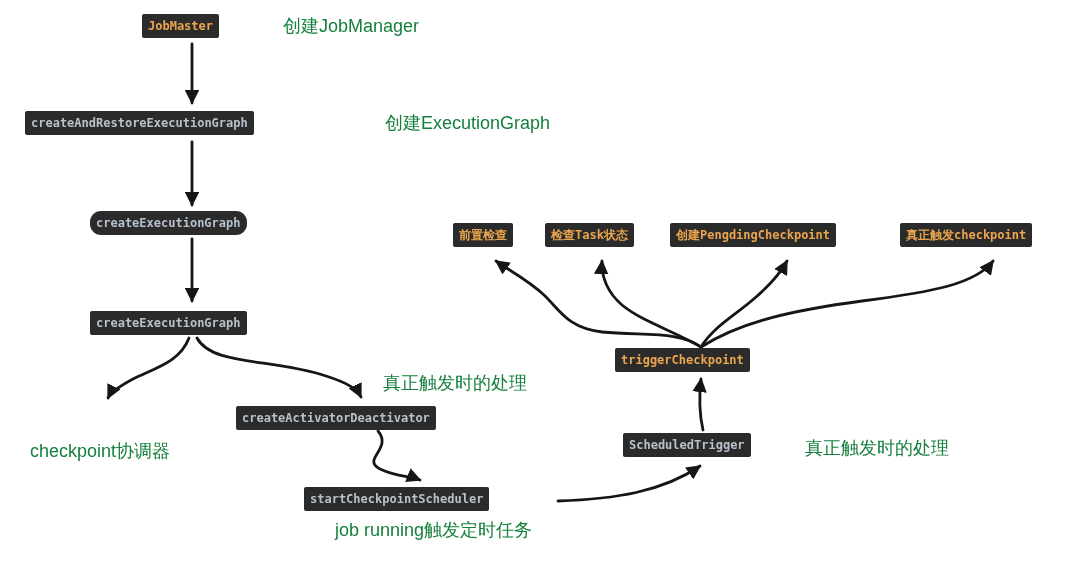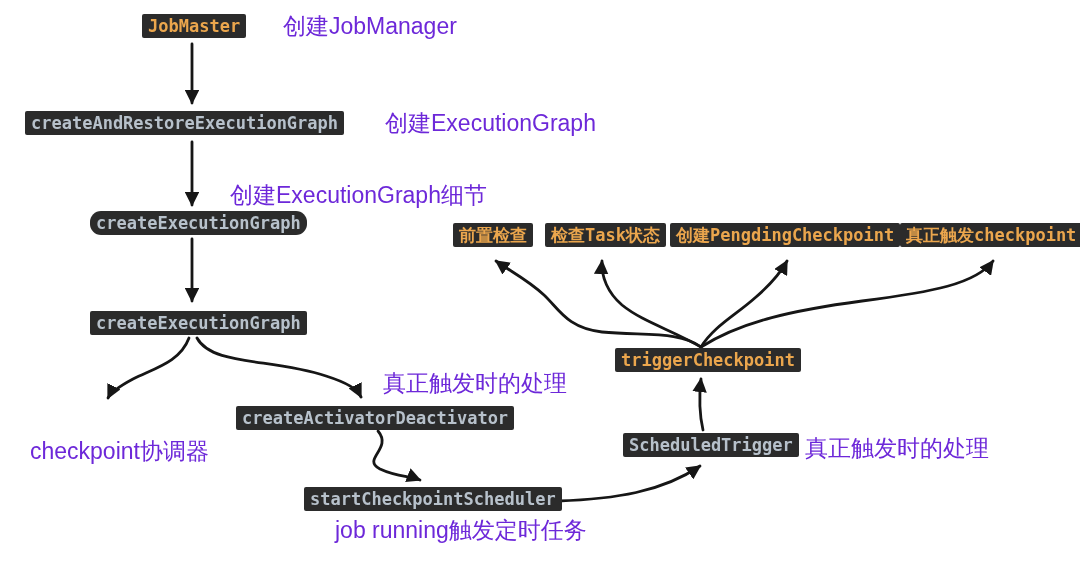--- a/index.html
+++ b/index.html
@@ -16,31 +16,31 @@
     left: 0; top: 0;
     width: 1080px; height: 562px;
     pointer-events: none;
   }
   .node {
     position: absolute;
     background: #2b2b2b;
     color: #b7c1cb;
     font-family: "DejaVu Sans Mono", "Liberation Mono", monospace;
     font-weight: bold;
-    font-size: 17px;
+    font-size: 12px;
     line-height: 20px;
     padding: 2px 6px;
     border-radius: 2px;
     white-space: nowrap;
   }
   .node.hl { color: #eba64d; }
   .ann {
     position: absolute;
-    color: #6d28d9;
-    font-size: 23px;
+    color: #15803d;
+    font-size: 18px;
     line-height: 22px;
     white-space: nowrap;
   }
   
   .n-job-master            { left: 142px; top: 14px; }
   .n-create-and-restore    { left: 25px;  top: 111px; }
   .n-create-execution-graph{ left: 90px;  top: 211px; border-radius: 11px; }
   .n-enable-checkpointing  { left: 90px;  top: 311px; }
   .n-checkpoint-coordinator{ left: 0px;   top: 408px; }
   .n-create-activator      { left: 236px; top: 406px; }
@@ -96,19 +96,18 @@
   <div class="node n-start-scheduler">startCheckpointScheduler</div>
   <div class="node n-scheduled-trigger">ScheduledTrigger</div>
   <div class="node hl n-trigger-checkpoint">triggerCheckpoint</div>
   <div class="node hl n-pre-check">前置检查</div>
   <div class="node hl n-check-task-state">检查Task状态</div>
   <div class="node hl n-create-pengding">创建PengdingCheckpoint</div>
   <div class="node hl n-really-trigger">真正触发checkpoint</div>
 
   <div class="ann a-create-job-manager">创建JobManager</div>
   <div class="ann a-create-execution-graph">创建ExecutionGraph</div>
-  <div class="ann a-create-eg-detail">创建ExecutionGraph细节</div>
   <div class="ann a-coordinator-desc">checkpoint协调器</div>
   <div class="ann a-job-state-listener">真正触发时的处理</div>
   <div class="ann a-job-running-timer">job running触发定时任务</div>
   <div class="ann a-real-trigger-handling">真正触发时的处理</div>
 
 </div>
 
 </body></html>

